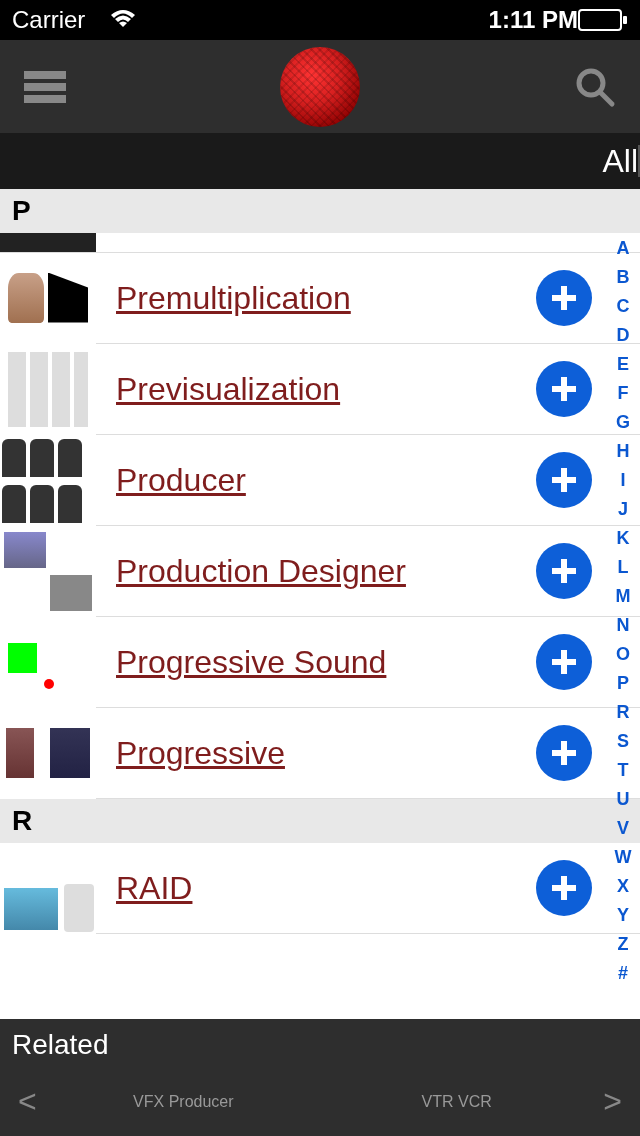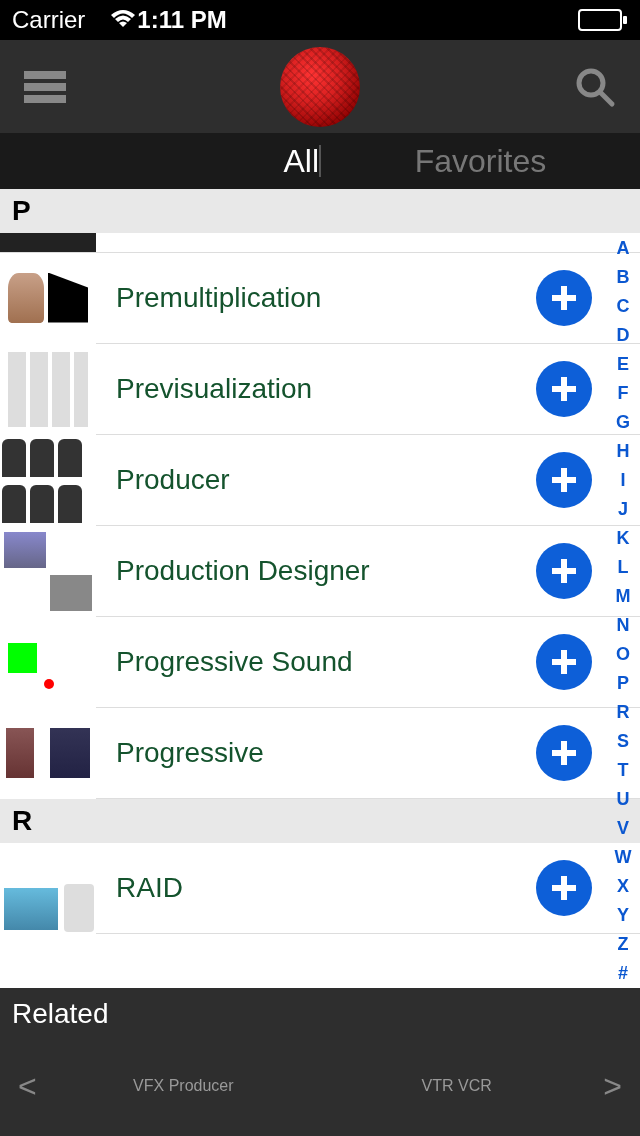--- a/index.html
+++ b/index.html
@@ -25,21 +25,21 @@
       font-size: 24px;
       font-weight: 500;
     }
     .status-left {
       display: flex;
       align-items: center;
       gap: 24px;
     }
     .status-center {
       flex: 1;
-      text-align: left;
+      text-align: right;
       font-weight: 600;
     }
     .status-right {
       display: flex;
       align-items: center;
     }
     .wifi-icon svg, .battery-icon svg {
       display: block;
     }
     .nav-bar {
@@ -151,26 +151,27 @@
       width: 96px;
       height: 91px;
       background: #eee;
       flex-shrink: 0;
       position: relative;
       overflow: hidden;
     }
     .list-label {
       flex: 1;
       padding-left: 20px;
-      font-size: 28px;
-      color: #14532d;
+      font-size: 32px;
+      color: #7f1d1d;
       white-space: nowrap;
       overflow: hidden;
       text-overflow: ellipsis;
       font-weight: 400;
+      text-decoration: underline;
     }
     .add-btn {
       width: 56px;
       height: 56px;
       border-radius: 50%;
       background: #0d5fd8;
       display: flex;
       align-items: center;
       justify-content: center;
       flex-shrink: 0;
@@ -194,21 +195,21 @@
       z-index: 10;
     }
     .index-letter {
       line-height: 1;
     }
     .related-bar {
       position: absolute;
       bottom: 0;
       left: 0;
       right: 0;
-      height: 148px;
+      height: 117px;
       background: #2e2e2e;
       color: #aaa;
       display: flex;
       flex-direction: column;
     }
     .related-title {
       padding: 10px 12px 6px;
       font-size: 28px;
       color: #fff;
       font-weight: 400;
@@ -299,21 +300,20 @@
     <svg width="42" height="42" viewBox="0 0 42 42">
         <circle cx="17" cy="17" r="12" fill="none" stroke="#888" stroke-width="5"></circle>
         <line x1="26" y1="26" x2="38" y2="38" stroke="#888" stroke-width="5" stroke-linecap="round"></line>
       </svg>
   </div>
 </div>
 
 <div class="tab-bar">
   <div class="tab active">All</div>
   <div class="tab-divider"></div>
-  <div class="tab">Favorites</div>
 </div>
 
 <div class="content">
   <div class="section-header">P</div>
 
   <div class="list-item partial">
     <div class="thumb th1"></div>
   </div>
 
   <div class="list-item">

